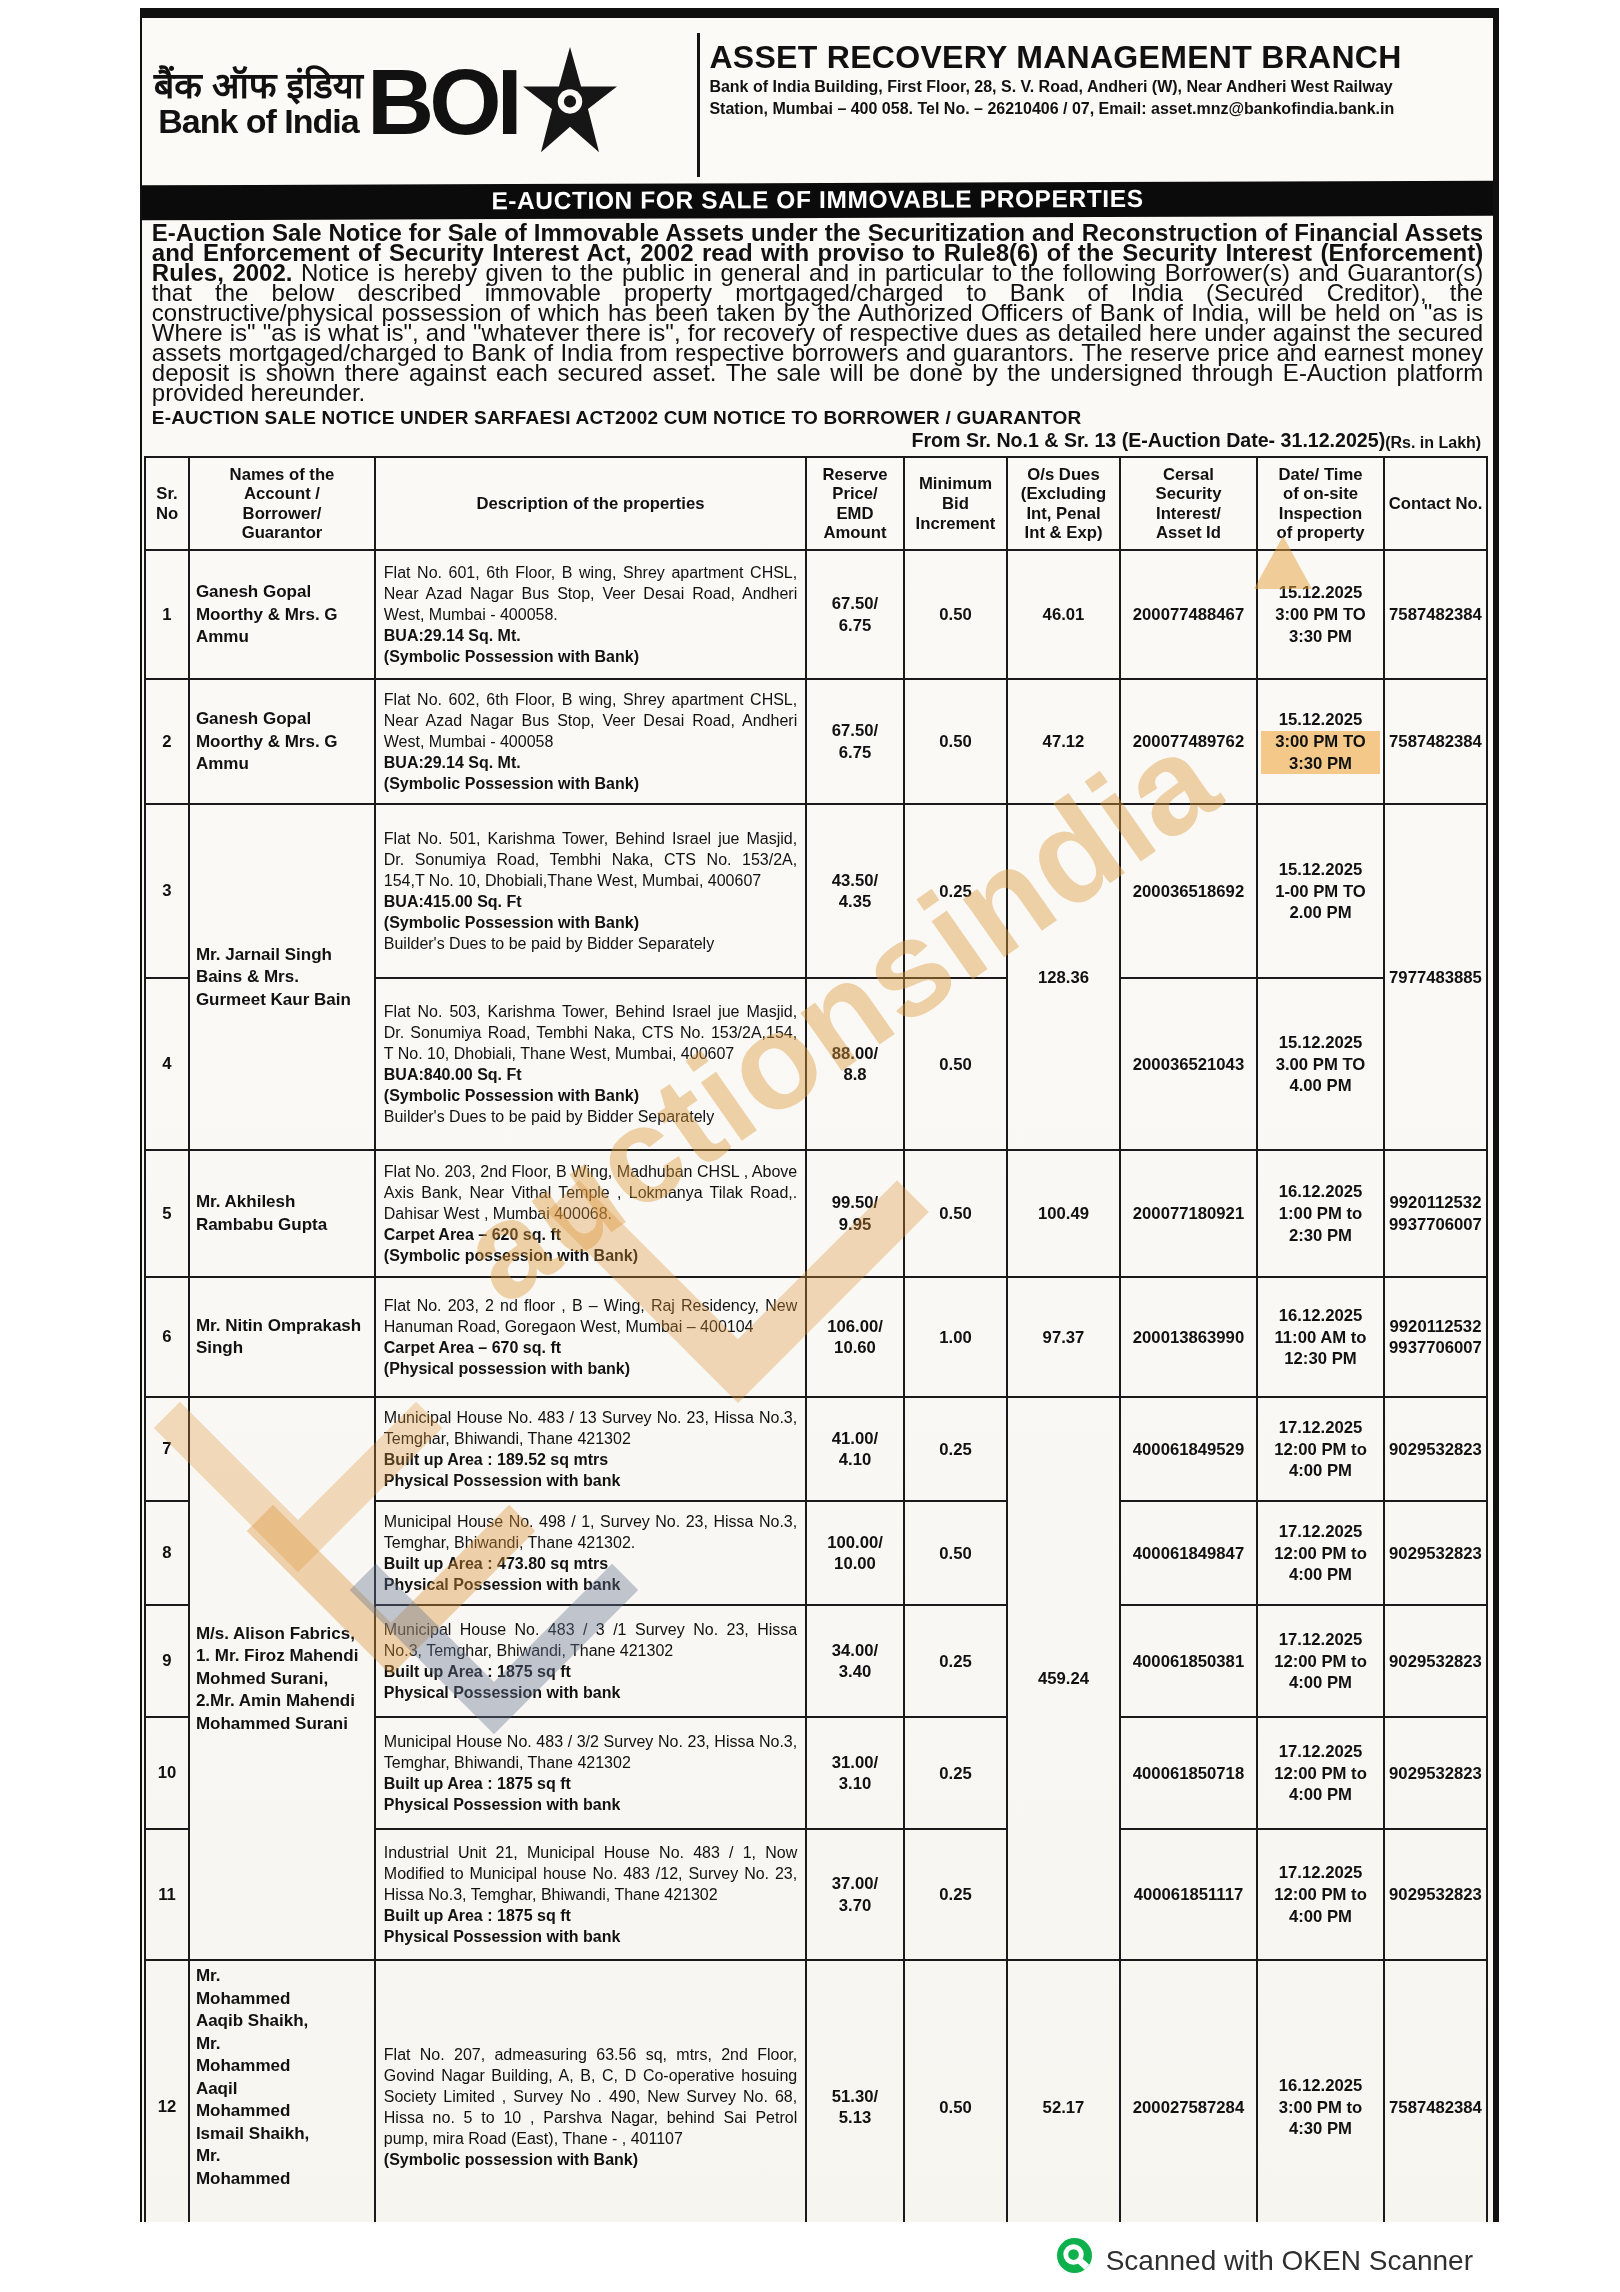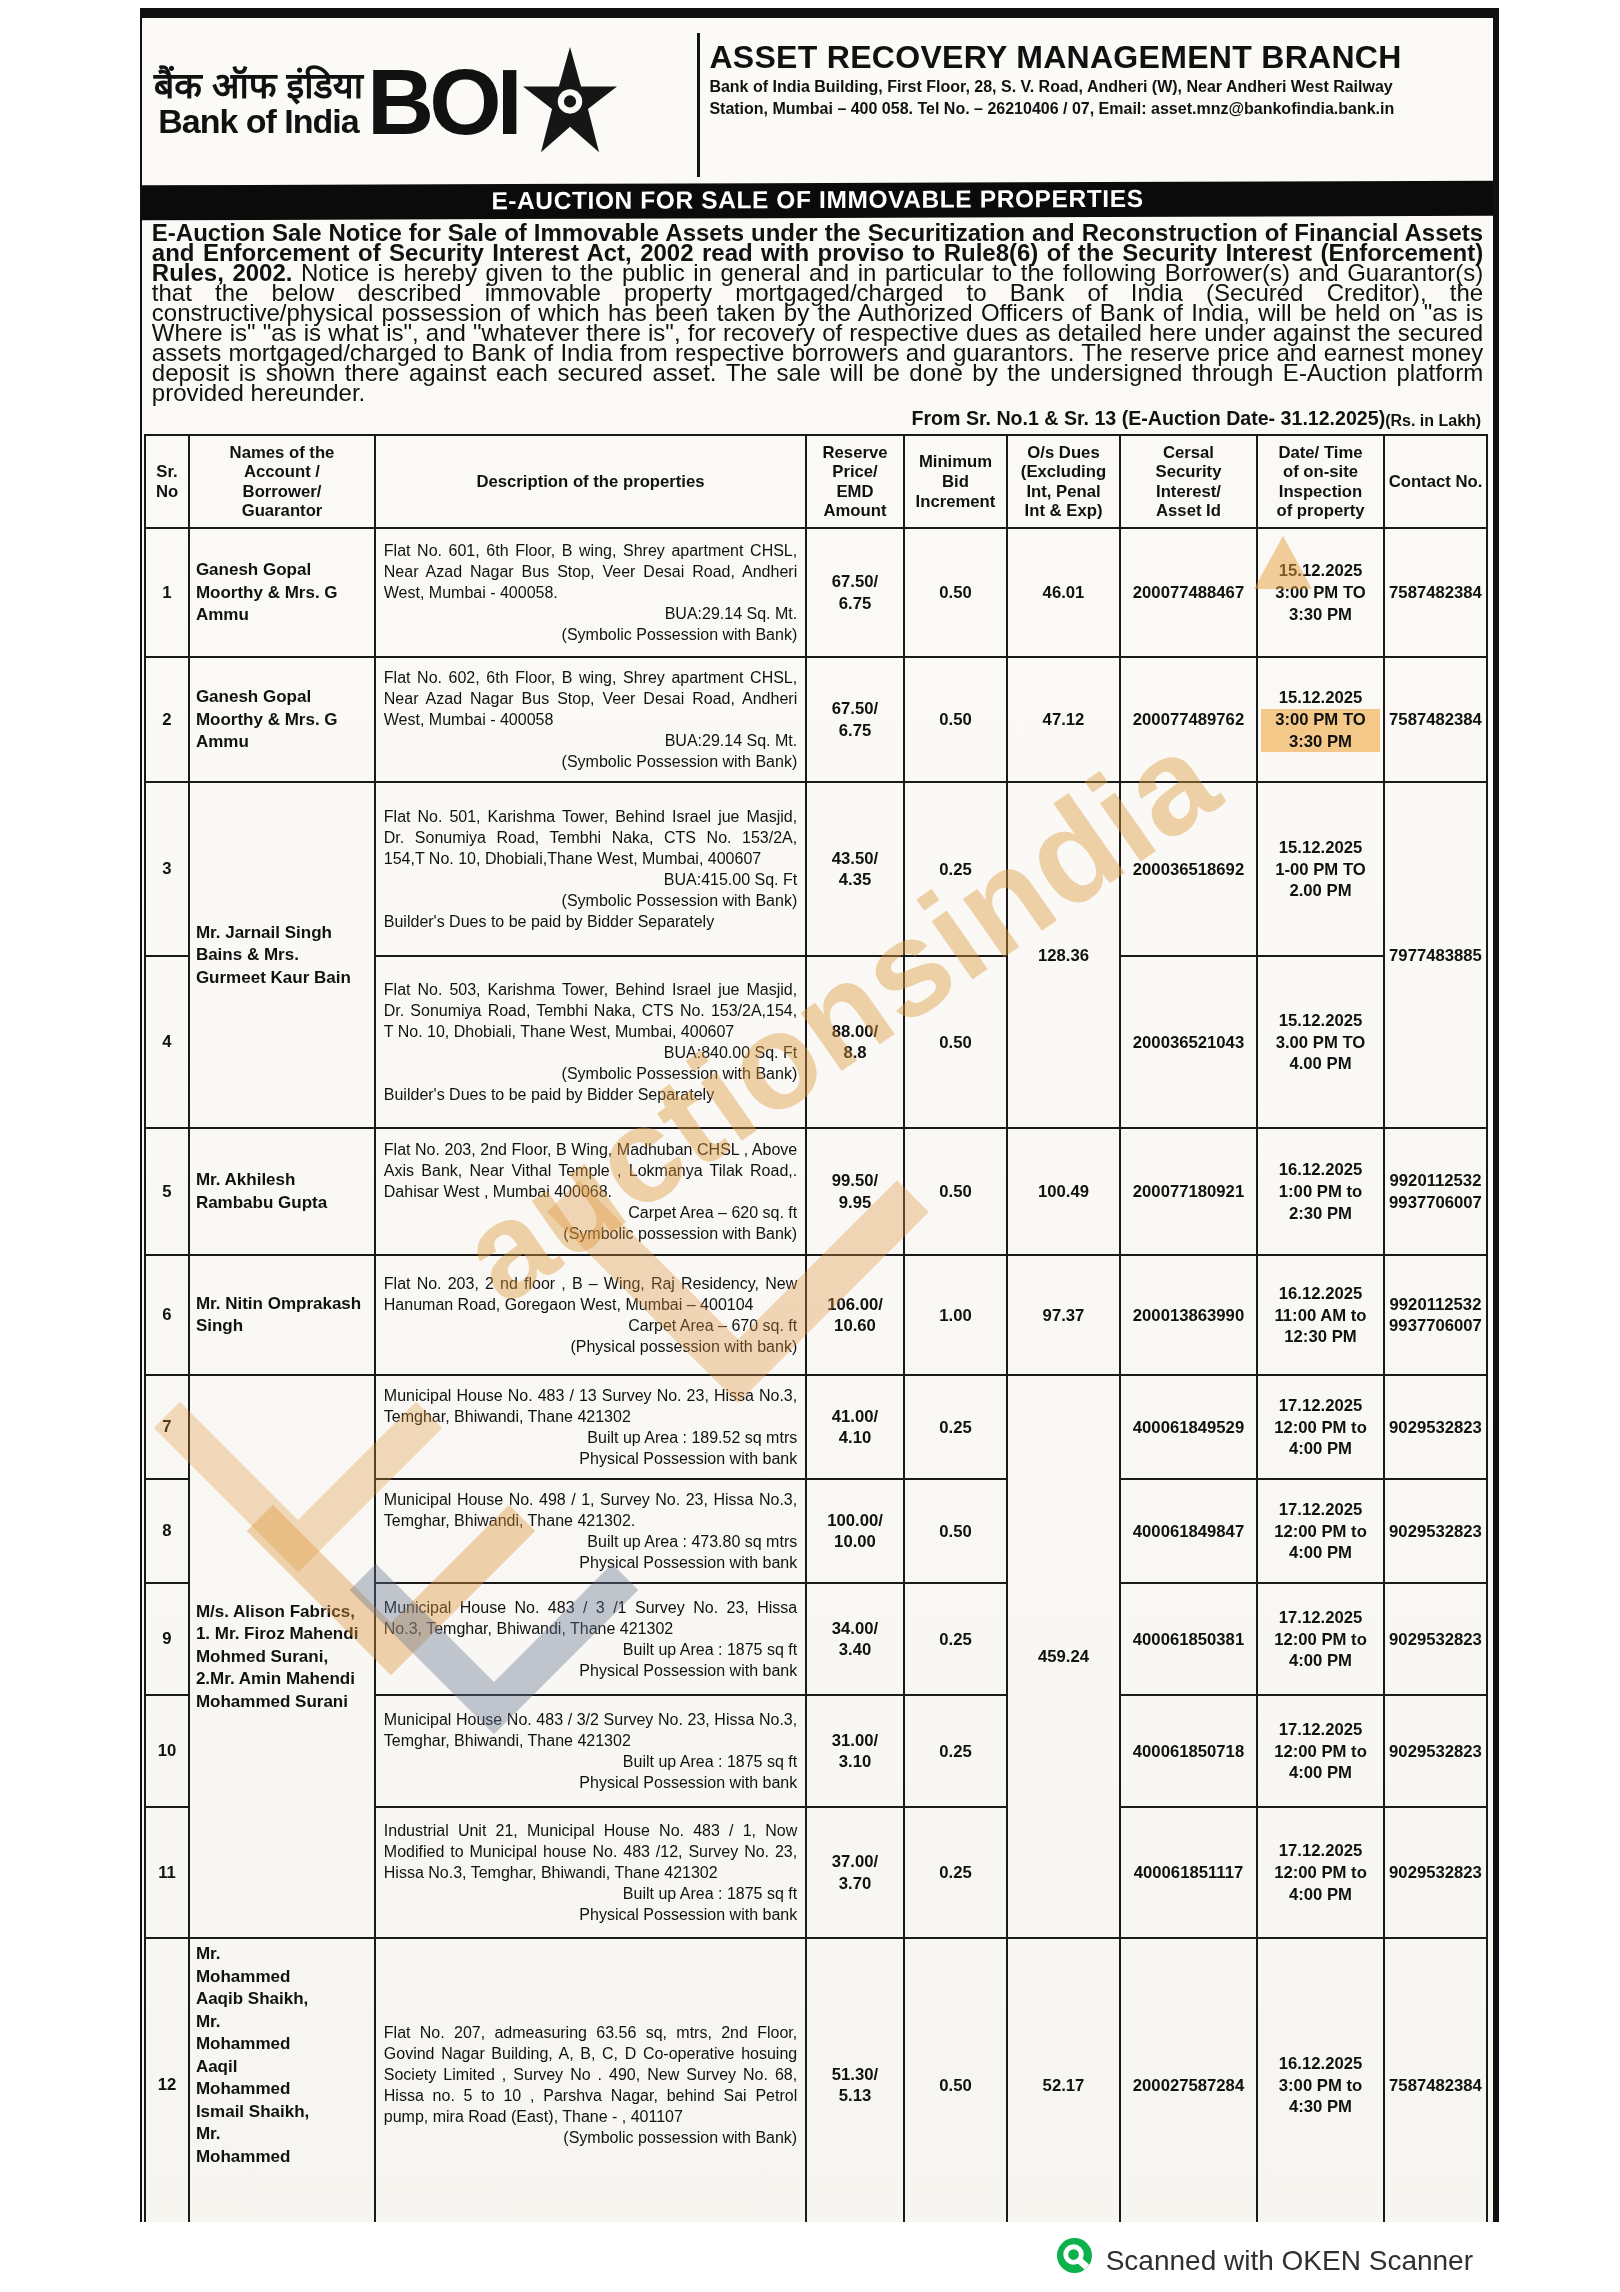--- a/index.html
+++ b/index.html
@@ -48,21 +48,21 @@
   table.auction th,table.auction td{border:2px solid #1a1a1a;vertical-align:middle;overflow:hidden}
   table.auction th{
     font-size:16.7px;font-weight:bold;line-height:19.6px;white-space:pre-line;
     text-align:center;padding:3.9px 2px;border-bottom-width:2.9px;
   }
   td.sr{font-weight:bold;text-align:center;font-size:16.7px}
   td.name{font-weight:bold;font-size:17px;line-height:22.5px;padding:3.9px 5.9px;white-space:pre-line;text-align:left}
   td.name.top{vertical-align:top}
   td.desc{padding:2.9px 7.8px;font-size:16px;line-height:21px;text-align:left}
   td.desc .seg{text-align:justify}
-  td.desc .seg.bold{font-weight:normal;text-align:right}
+  td.desc .seg.bold{font-weight:bold;text-align:left}
   td.num{font-weight:bold;text-align:center;font-size:16.7px;line-height:21.6px;padding:2px 2.9px}
   .pre{white-space:pre-line}
   .hl{background:rgba(238,160,48,.55)}
   
   .wm{position:absolute;inset:0;pointer-events:none;z-index:5}
   .wm-word{
     position:absolute;left:167px;top:921px;width:1059px;text-align:center;
     transform:rotate(-35deg);font-size:135px;font-weight:bold;letter-spacing:1px;
     opacity:.42;white-space:nowrap;
   }
@@ -108,20 +108,21 @@
   </div>
 
   <div class="banner">E-AUCTION FOR SALE OF IMMOVABLE PROPERTIES</div>
 
   <div class="notice">
     <span class="lead">E-Auction Sale Notice for Sale of Immovable Assets under the Securitization and Reconstruction of Financial Assets and Enforcement of Security Interest Act, 2002 read with proviso to Rule8(6) of the Security Interest (Enforcement) Rules, 2002.</span>
     <span>Notice is hereby given to the public in general and in particular to the following Borrower(s) and Guarantor(s) that the below described immovable property mortgaged/charged to Bank of India (Secured Creditor), the constructive/physical possession of which has been taken by the Authorized Officers of Bank of India, will be held on "as is Where is" "as is what is", and "whatever there is", for recovery of respective dues as detailed here under against the secured assets mortgaged/charged to Bank of India from respective borrowers and guarantors. The reserve price and earnest money deposit is shown there against each secured asset. The sale will be done by the undersigned through E-Auction platform provided hereunder.</span>
   </div>
 
   <div class="subwrap">
+    <div class="sub1">E-AUCTION SALE NOTICE UNDER SARFAESI ACT2002 CUM NOTICE TO BORROWER / GUARANTOR</div>
     <div class="subrow">
       <div class="sub2">From Sr. No.1 &amp; Sr. 13 (E-Auction Date- 31.12.2025)</div>
       <div class="rs">(Rs. in Lakh)</div>
     </div>
   </div>
 
   <table class="auction" id="auction-table">
     <colgroup>
       <col style="width:44px">
         <col style="width:186px">

